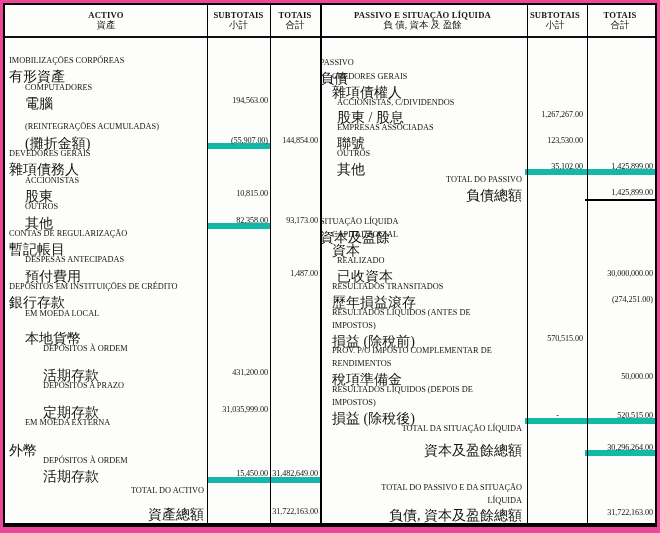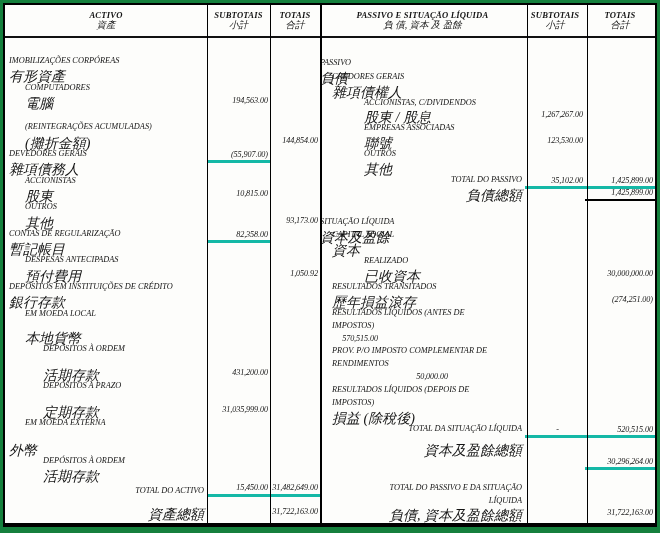--- a/index.html
+++ b/index.html
@@ -1,17 +1,17 @@
 <!DOCTYPE html>
 <html><head>
 <meta charset="utf-8">
 <style>
   html,body{margin:0;padding:0;background:#fdfdfb;}
-  .page{position:relative;width:660px;height:533px;background:#15803d;color:#141414;
-        font-family:"Liberation Serif","DejaVu Serif",serif;overflow:hidden;font-style:italic;}
+  .page{position:relative;width:660px;height:533px;background:#ec4899;color:#141414;
+        font-family:"Liberation Serif","DejaVu Serif",serif;overflow:hidden;}
   .sheet{position:absolute;left:3px;top:3px;width:650px;height:518px;background:#fdfdfb;
          border:2px solid #000;border-bottom:4px solid #000;}
   .vline{position:absolute;top:0;bottom:0;width:1px;background:#000;}
   
   .hdr{position:absolute;left:0;top:0;width:650px;height:31px;border-bottom:2px solid #111;
        display:flex;align-items:stretch;}
   .hcell{display:flex;flex-direction:column;justify-content:center;align-items:center;
          padding-top:1px;line-height:1.25;}
   .hpt{font-weight:bold;font-size:8.6px;letter-spacing:.2px;}
   .hzh{font-size:9.5px;}
@@ -28,24 +28,24 @@
   .desc.zh{font-size:14px;line-height:1.1;}
   .left-half  .desc{width:202px;}
   .left-half  .sub{width:63px;}
   .left-half  .tot{width:50px;}
   .right-half .desc{width:205px;}
   .right-half .sub{width:60px;}
   .right-half .tot{width:70px;}
   .num{font-size:8.2px;line-height:1.25;text-align:right;padding-right:2px;
        letter-spacing:-0.1px;white-space:nowrap;}
   .left-half .i0{padding-left:4px;} .left-half .i1{padding-left:20px;} .left-half .i2{padding-left:38px;}
-  .right-half .i0{padding-left:12px;} .right-half .i1{padding-left:44px;}
+  .right-half .i0{padding-left:12px;} .right-half .i1{padding-left:17px;}
   .a-center{margin-top:12px;}
   .a-right{text-align:right;padding-right:3px;}
-  .rule{border-bottom:3px solid #14b8a6;margin-top:14px;}
+  .rule{border-bottom:6px solid #14b8a6;}
   .rule-thick{border-bottom:2.5px solid #000;}
   .dash{padding-right:26px;}
 </style>
 </head>
 <body>
 
 <div class="page">
   <div class="sheet">
 
     <div class="hdr">
@@ -152,21 +152,21 @@
             <div class="cell tot num"></div>
           </div>
           <div class="line">
             <div class="cell desc i1">DESPESAS ANTECIPADAS</div>
             <div class="cell sub num"></div>
             <div class="cell tot num"></div>
           </div>
           <div class="line">
             <div class="cell desc i1 zh">預付費用</div>
             <div class="cell sub num"></div>
-            <div class="cell tot num">1,050.92</div>
+            <div class="cell tot num">1,487.00</div>
           </div>
           <div class="line">
             <div class="cell desc i0">DEPÓSITOS EM INSTITUIÇÕES DE CRÉDITO</div>
             <div class="cell sub num"></div>
             <div class="cell tot num"></div>
           </div>
           <div class="line">
             <div class="cell desc i0 zh">銀行存款</div>
             <div class="cell sub num"></div>
             <div class="cell tot num"></div>
@@ -344,34 +344,36 @@
             <div class="cell desc i0">RESULTADOS LÍQUIDOS (ANTES DE</div>
             <div class="cell sub num"></div>
             <div class="cell tot num"></div>
           </div>
           <div class="line">
             <div class="cell desc i0">IMPOSTOS)</div>
             <div class="cell sub num"></div>
             <div class="cell tot num"></div>
           </div>
           <div class="line">
+            <div class="cell desc i0 zh">損益 (除稅前)</div>
             <div class="cell sub num">570,515.00</div>
             <div class="cell tot num"></div>
           </div>
           <div class="line">
             <div class="cell desc i0">PROV. P/O IMPOSTO COMPLEMENTAR DE</div>
             <div class="cell sub num"></div>
             <div class="cell tot num"></div>
           </div>
           <div class="line">
             <div class="cell desc i0">RENDIMENTOS</div>
             <div class="cell sub num"></div>
             <div class="cell tot num"></div>
           </div>
           <div class="line">
+            <div class="cell desc i0 zh">稅項準備金</div>
             <div class="cell sub num"></div>
             <div class="cell tot num">50,000.00</div>
           </div>
           <div class="line">
             <div class="cell desc i0">RESULTADOS LÍQUIDOS (DEPOIS DE</div>
             <div class="cell sub num"></div>
             <div class="cell tot num"></div>
           </div>
           <div class="line">
             <div class="cell desc i0">IMPOSTOS)</div>

